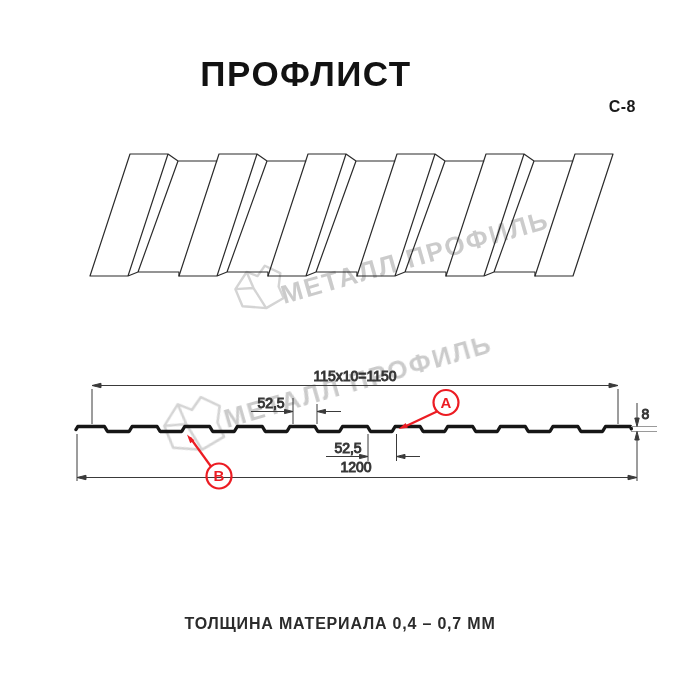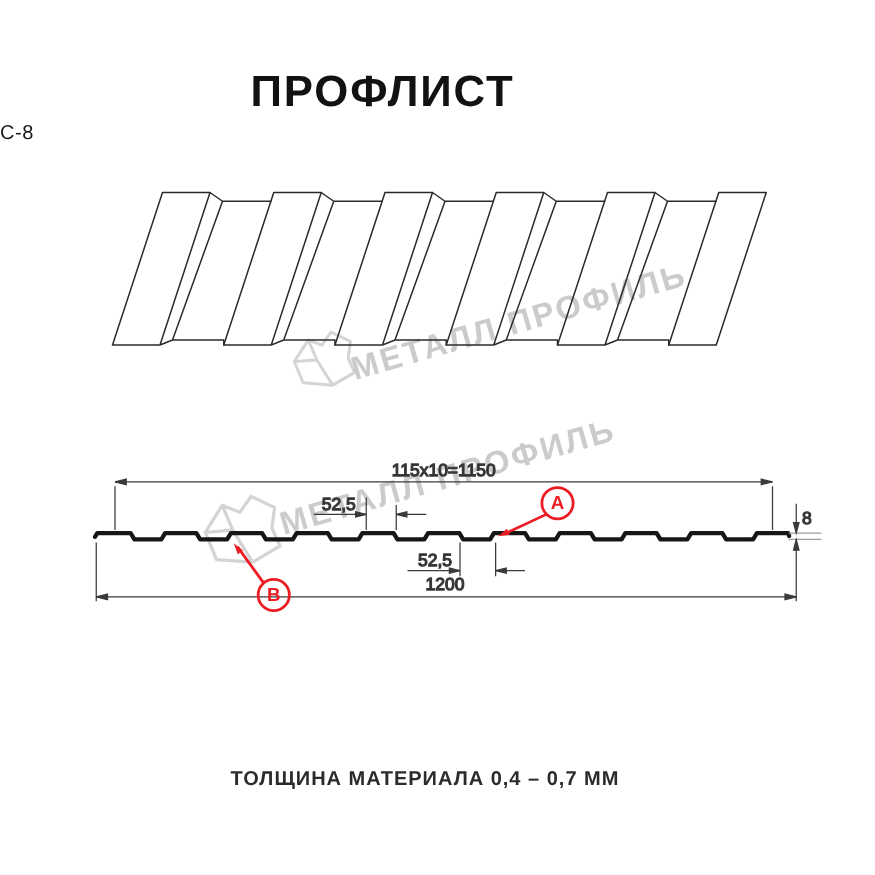--- a/index.html
+++ b/index.html
@@ -5,22 +5,22 @@
   html,body{margin:0;padding:0;}
   body{
     width:700px;height:700px;background:#ffffff;position:relative;overflow:hidden;
     font-family:"Liberation Sans", sans-serif;
   }
   .page-title{
     position:absolute;left:0;top:54px;width:612px;text-align:center;
     font-size:35px;font-weight:800;letter-spacing:1.5px;color:#121212;
   }
   .page-subtitle{
-    position:absolute;left:0;top:98px;width:636px;text-align:left;
-    font-size:16px;font-weight:400;letter-spacing:0.5px;color:#1a1a1a;
+    position:absolute;left:0;top:98px;width:636px;text-align:right;
+    font-size:16px;font-weight:700;letter-spacing:0.5px;color:#1a1a1a;
   }
   .thickness-note{
     position:absolute;left:0;top:615px;width:680px;text-align:center;
     font-size:16px;font-weight:700;letter-spacing:0.8px;color:#2b2b2b;
   }
   svg{position:absolute;left:0;top:0;}
   .dimtext{font-family:"Liberation Sans",sans-serif;font-size:14px;fill:#1a1a1a;}
   .marktext{font-family:"Liberation Sans",sans-serif;font-size:15px;font-weight:700;fill:#ec1c23;}
   .wmtext{font-family:"Liberation Sans",sans-serif;font-size:26px;font-weight:700;letter-spacing:2px;fill:#c9c9c9;}
 </style>

